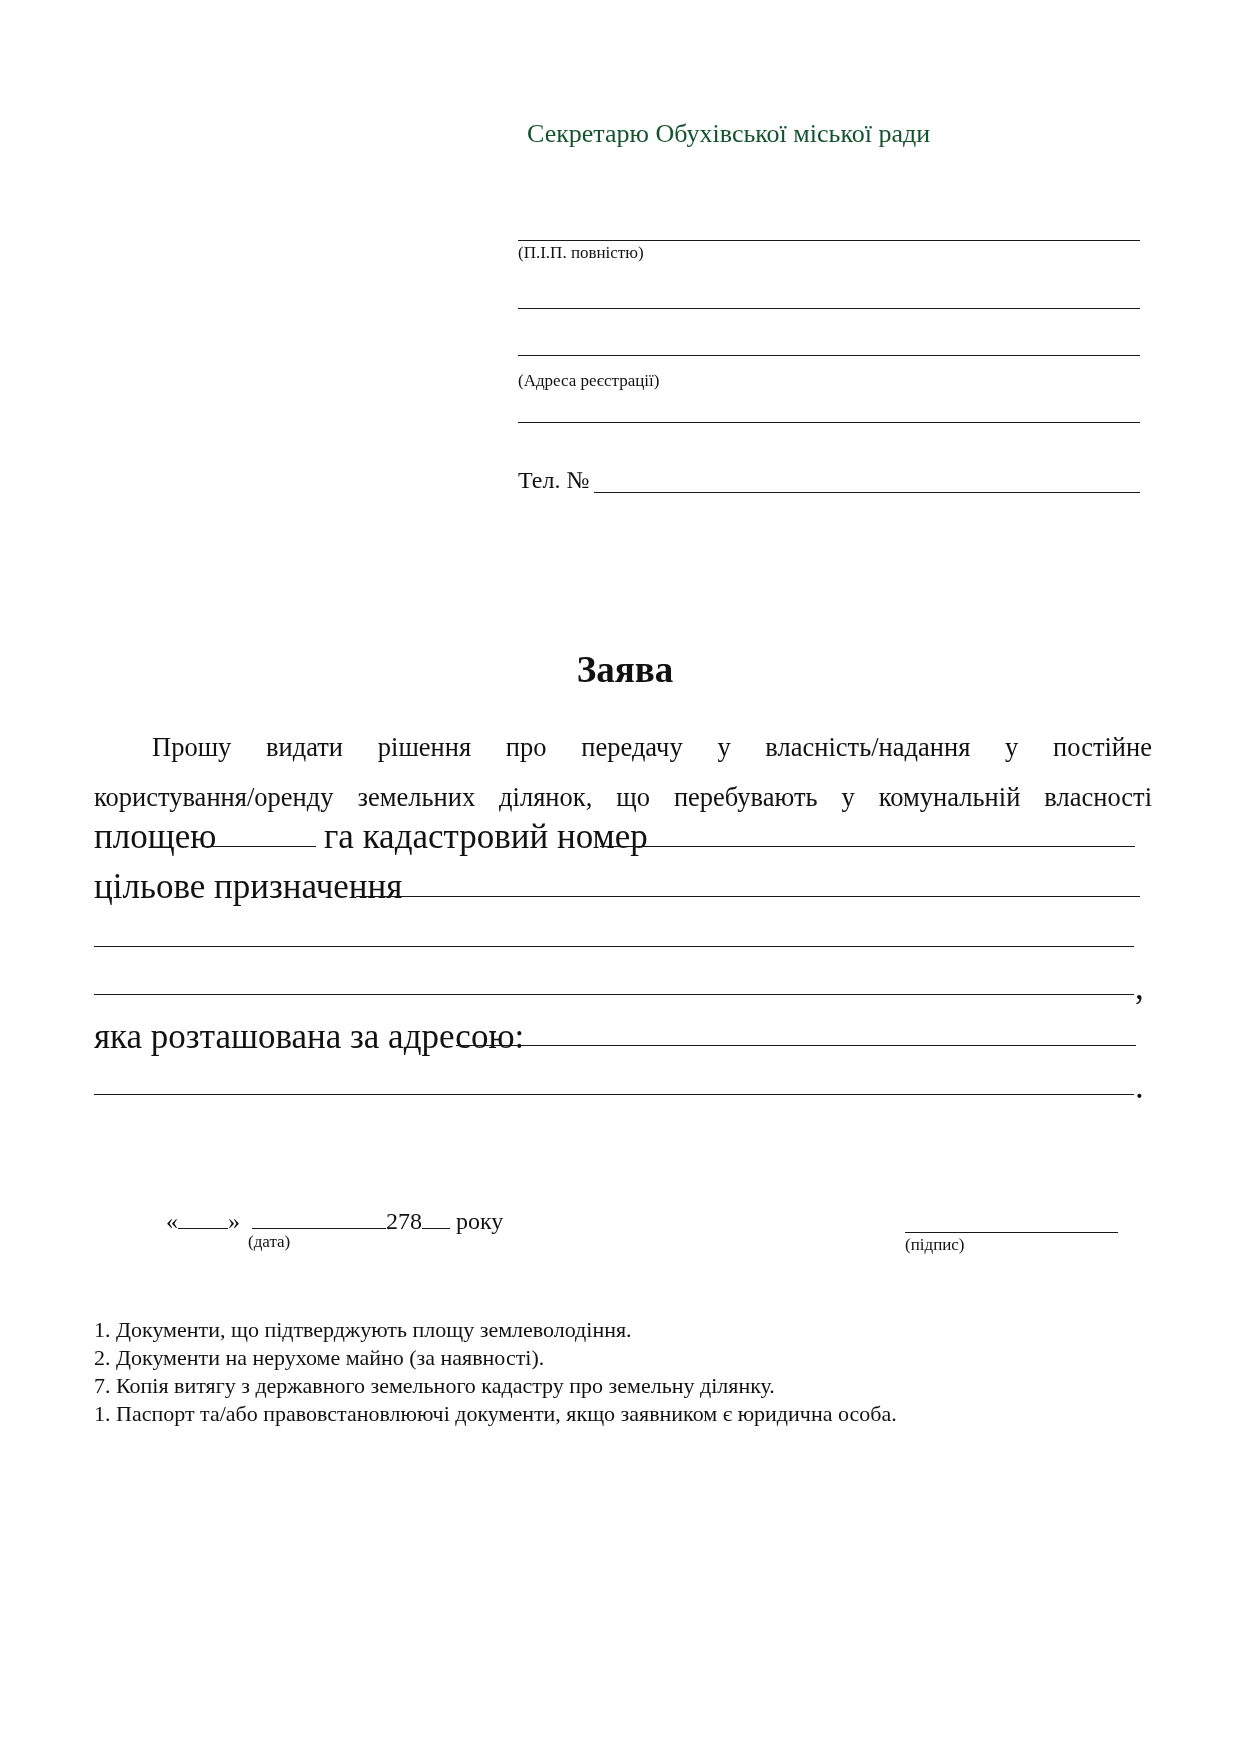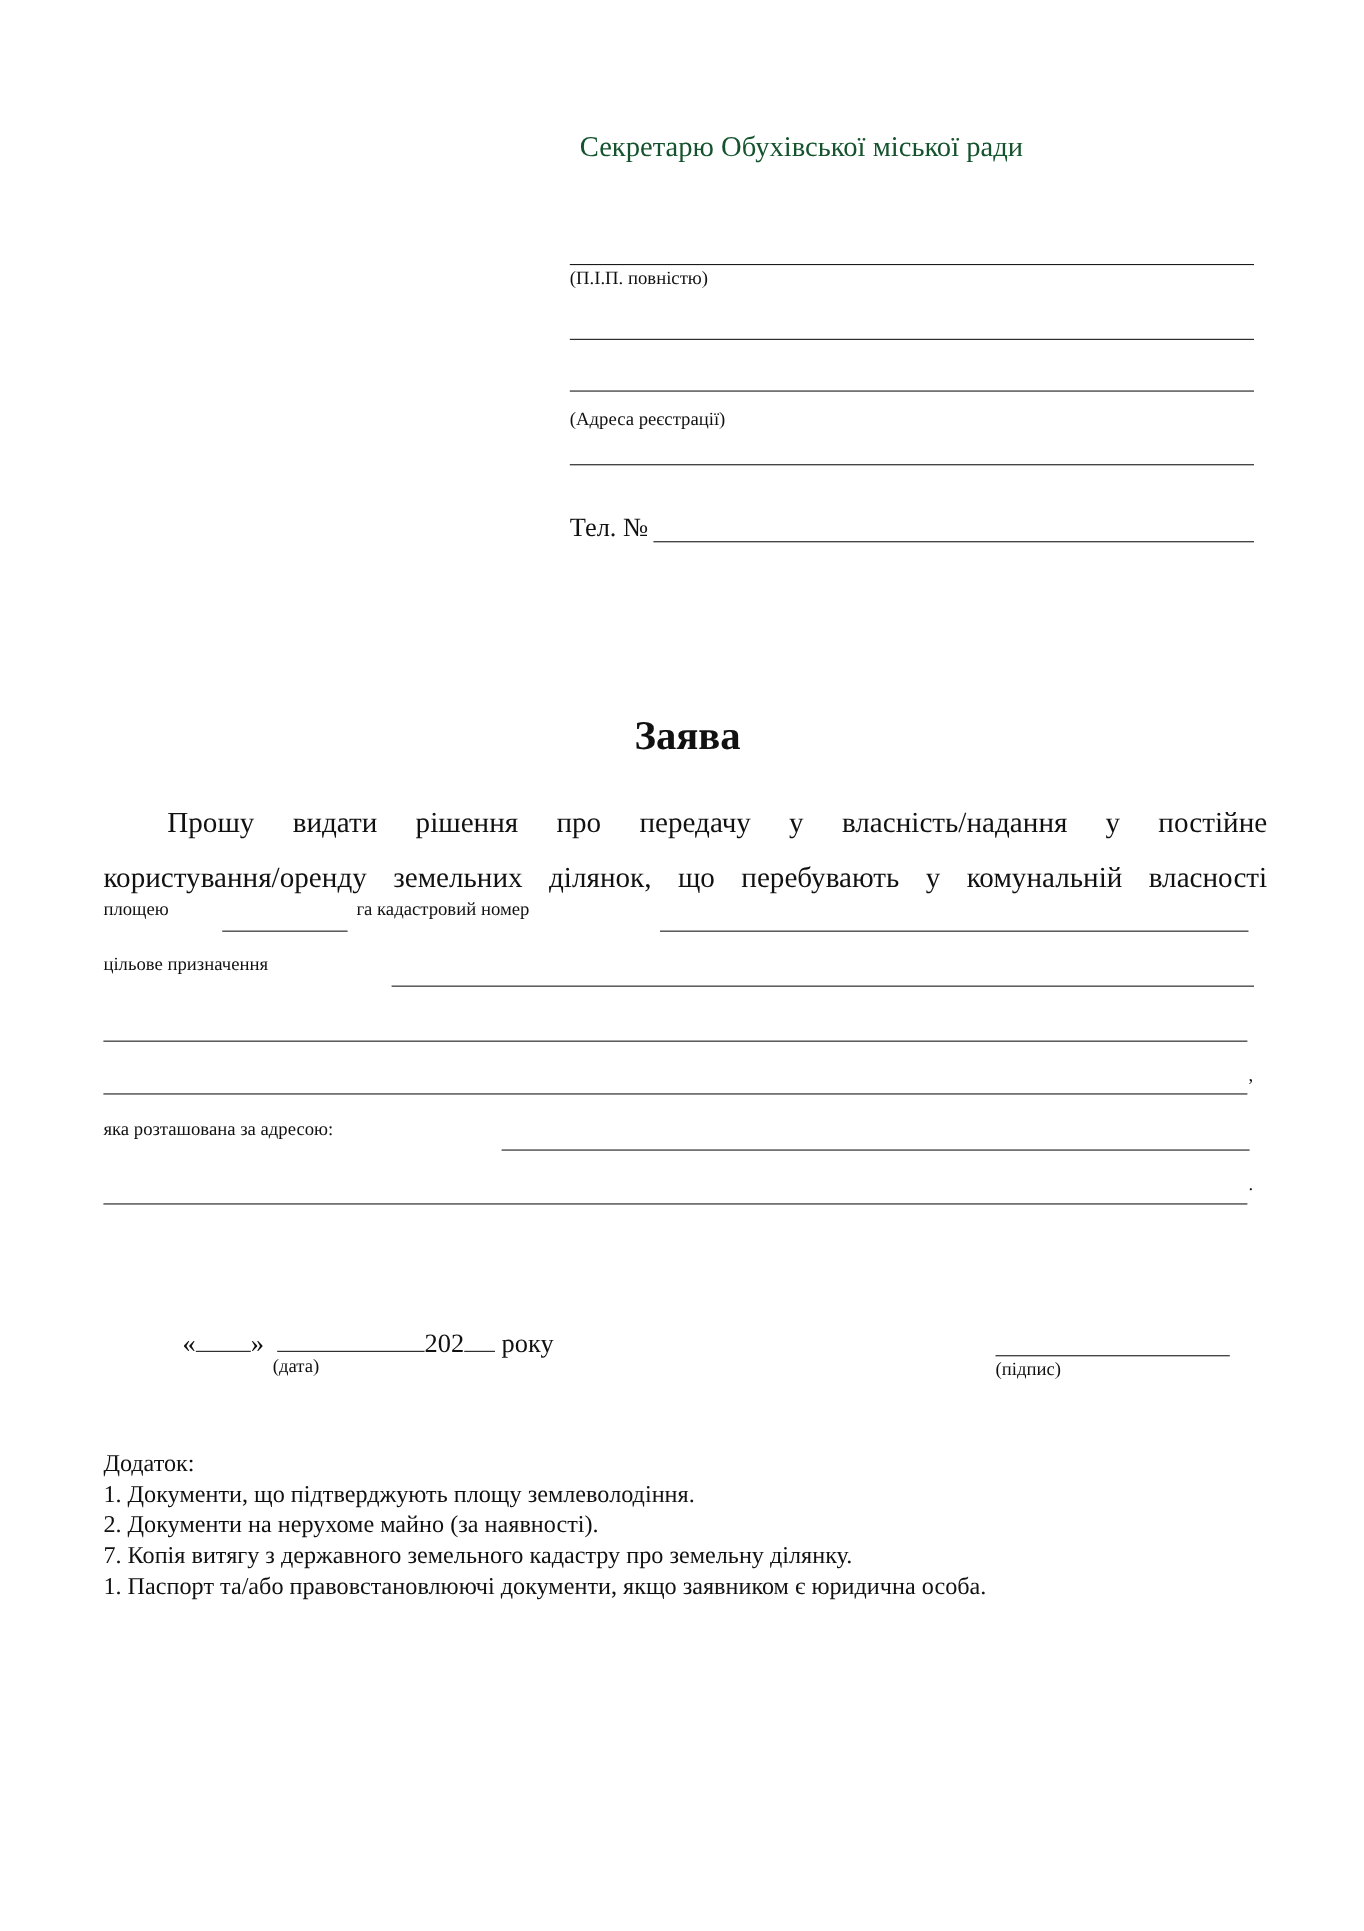--- a/index.html
+++ b/index.html
@@ -15,21 +15,21 @@
     .field-label { font-size: 24px; }
 
     .title { left: 0; width: 1250px; top: 648px; text-align: center; font-size: 37px; font-weight: bold; }
 
     .body-text { font-size: 26.5px; left: 94px; width: 1058px; }
     .para1 { top: 722px; line-height: 50px; text-align: justify; text-align-last: justify; }
     .para1 .indent { display: inline-block; width: 58px; }
     .para2 { top: 772px; line-height: 50px; text-align: justify; text-align-last: justify; }
     .it { }
 
-    .row { position: absolute; left: 94px; font-size: 17px; white-space: nowrap; }
+    .row { position: absolute; left: 94px; font-size: 35px; white-space: nowrap; }
 
     .date-row { left: 166px; top: 1208px; font-size: 24px; }
     .appendix { left: 94px; top: 1316px; font-size: 22px; line-height: 28px; }
     .appendix div { white-space: nowrap; }
   </style>
 </head>
 <body>
 
 <div class="abs addressee">
   <div>Секретарю Обухівської міської ради</div>
@@ -68,27 +68,26 @@
 <div class="line" style="left:94px; top:994px; width:1040px;"></div>
 <div class="row" style="left:1135px; top:968px;">,</div>
 
 <div class="row" style="top:1017px;">яка розташована за адресою:</div>
 <div class="line" style="left:456px; top:1045px; width:680px;"></div>
 <div class="line" style="left:94px; top:1094px; width:1040px;"></div>
 <div class="row" style="left:1135px; top:1067px;">.</div>
 
 <div class="abs date-row">
   <span>«</span><span style="display:inline-block; width:50px; border-bottom:1.5px solid #1a1a1a; height:20px;"></span><span>»</span>
-  <span style="display:inline-block; width:134px; border-bottom:1.5px solid #1a1a1a; height:20px; margin-left:6px;"></span><span>202</span><span style="display:inline-block; width:28px; border-bottom:1.5px solid #1a1a1a; height:20px;"></span>
+  <span style="display:inline-block; width:134px; border-bottom:1.5px solid #1a1a1a; height:20px; margin-left:6px;"></span><span>278</span><span style="display:inline-block; width:28px; border-bottom:1.5px solid #1a1a1a; height:20px;"></span>
   <span>року</span>
 </div>
 <div class="abs caption" style="left:248px; top:1232px; width:110px;">(дата)</div>
 
 <div class="line" style="left:905px; top:1232px; width:213px;"></div>
 <div class="abs caption" style="left:905px; top:1235px; width:213px;">(підпис)</div>
 
 <div class="abs appendix">
-  <div>Додаток:</div>
   <div>1. Документи, що підтверджують площу землеволодіння.</div>
   <div>2. Документи на нерухоме майно (за наявності).</div>
   <div>7. Копія витягу з державного земельного кадастру про земельну ділянку.</div>
   <div>1. Паспорт та/або правовстановлюючі документи, якщо заявником є юридична особа.</div>
 </div>
 
 </body></html>

